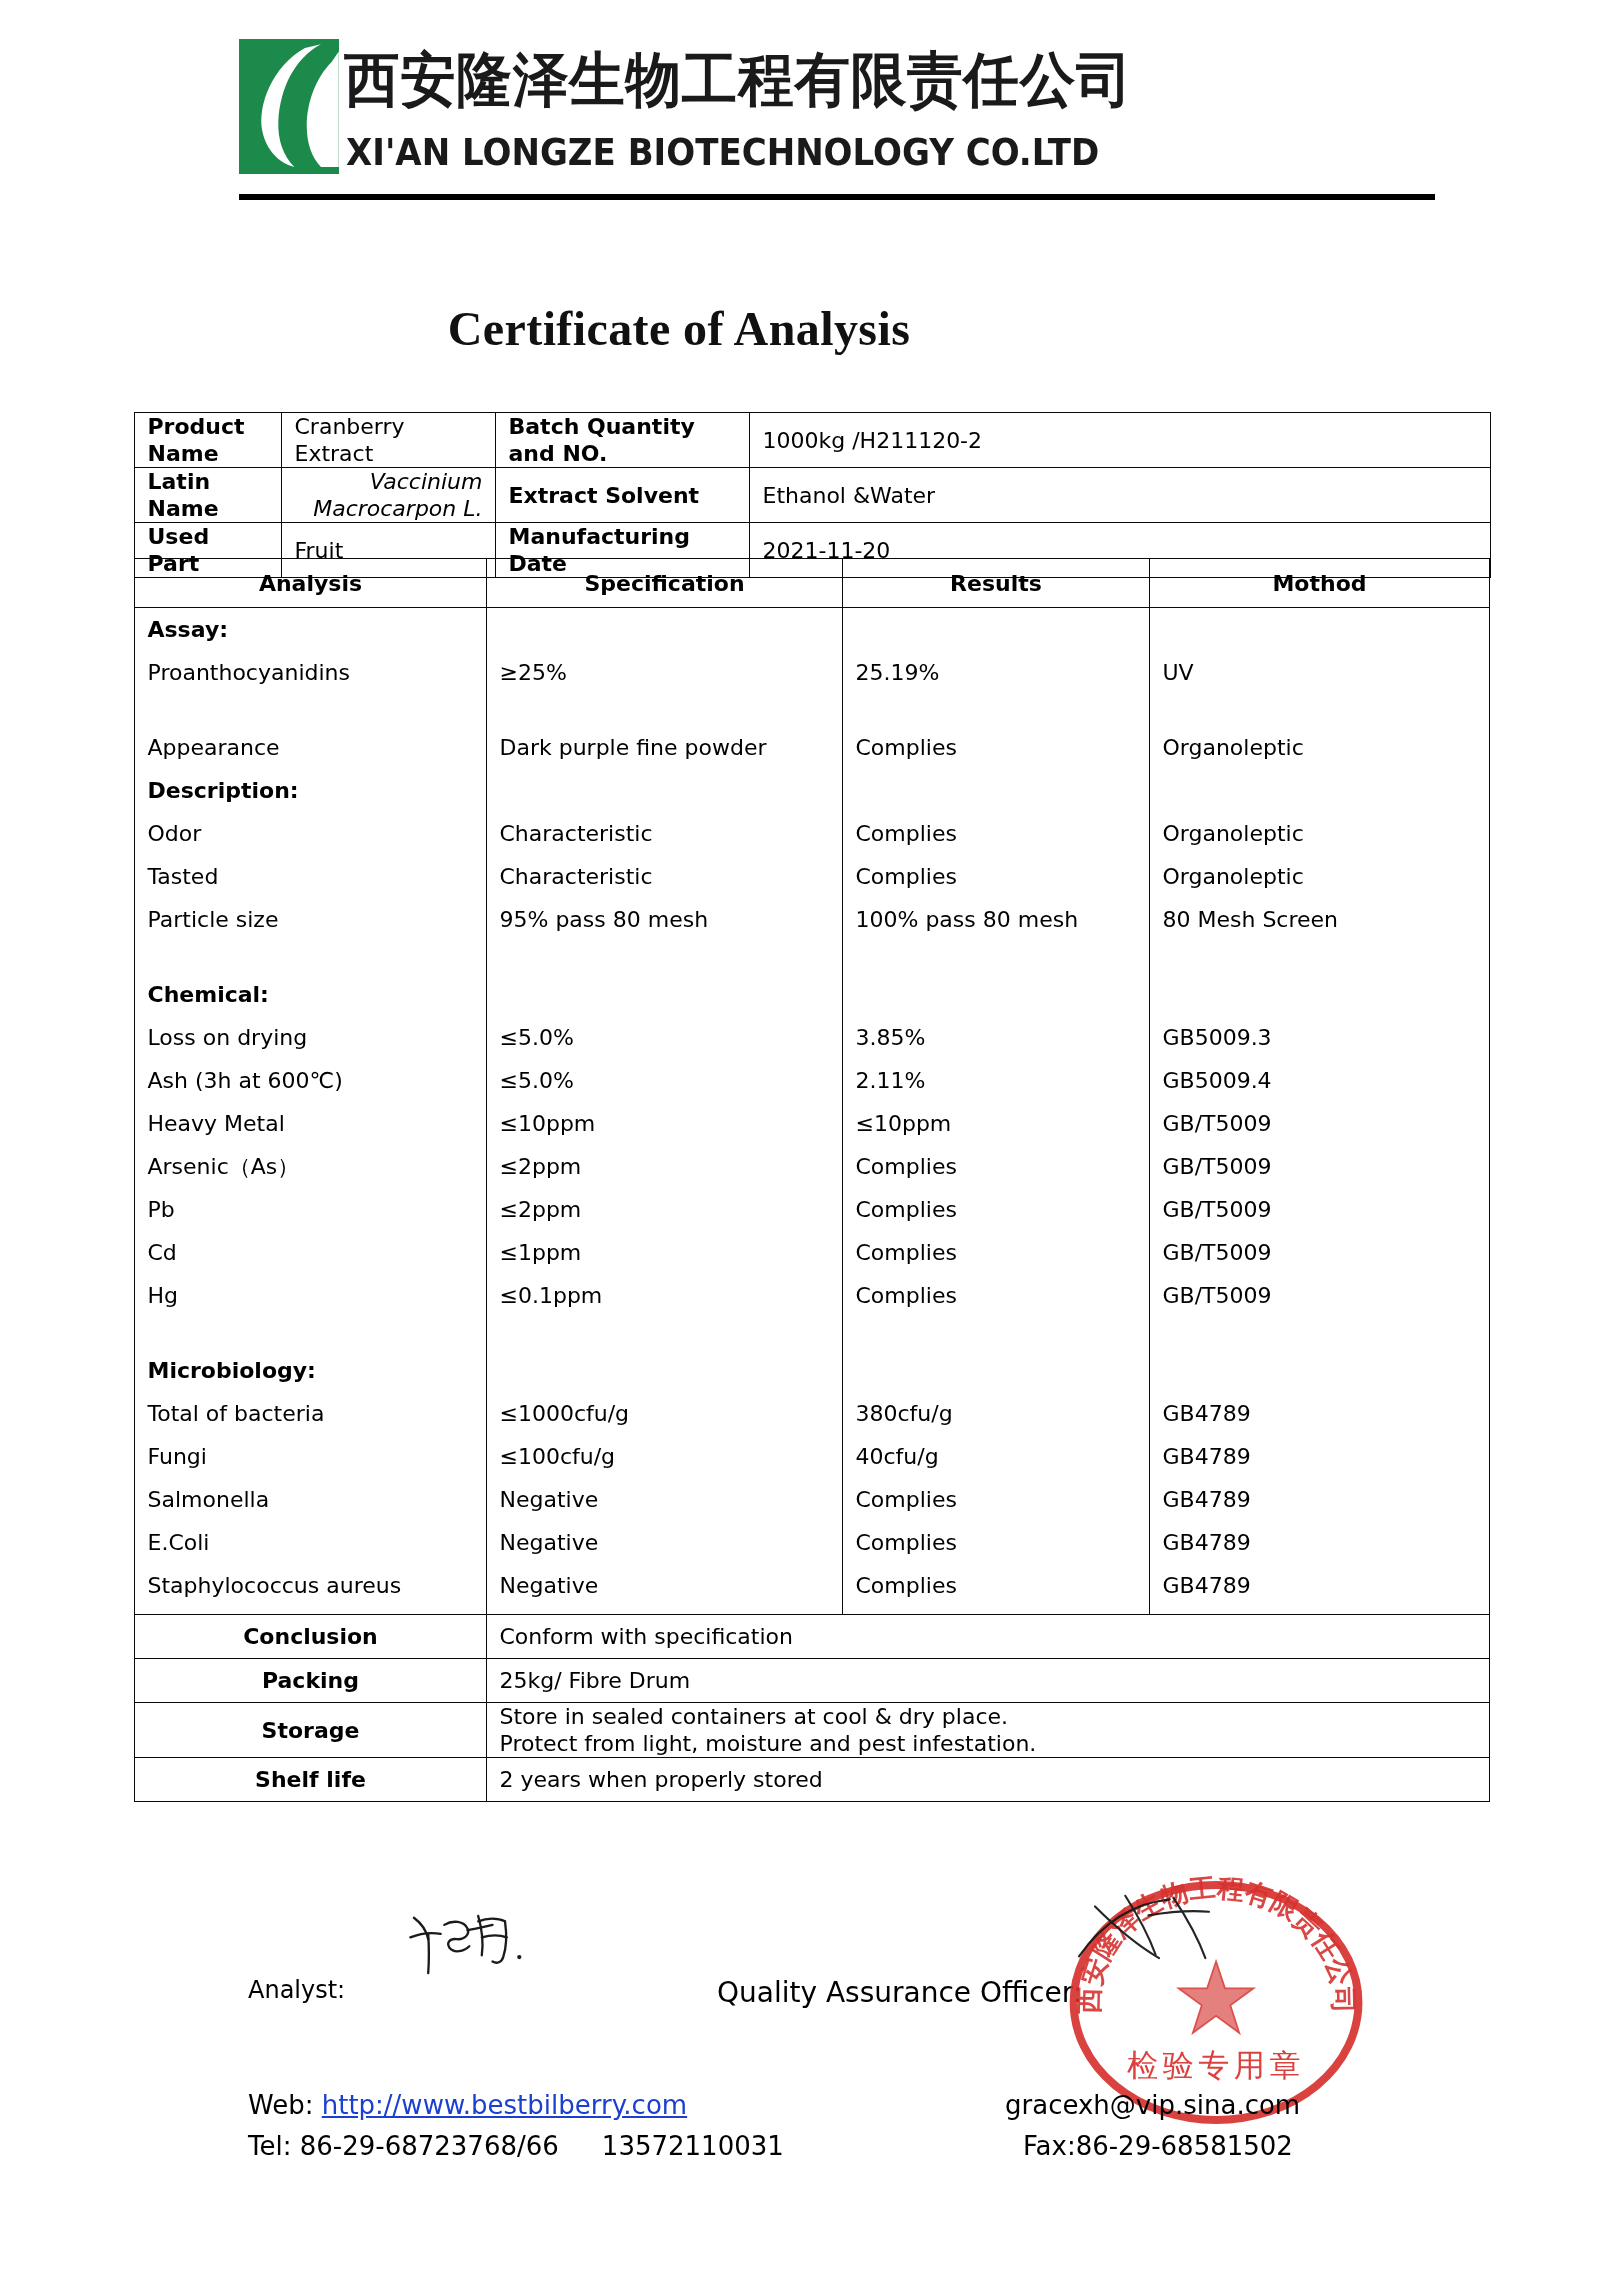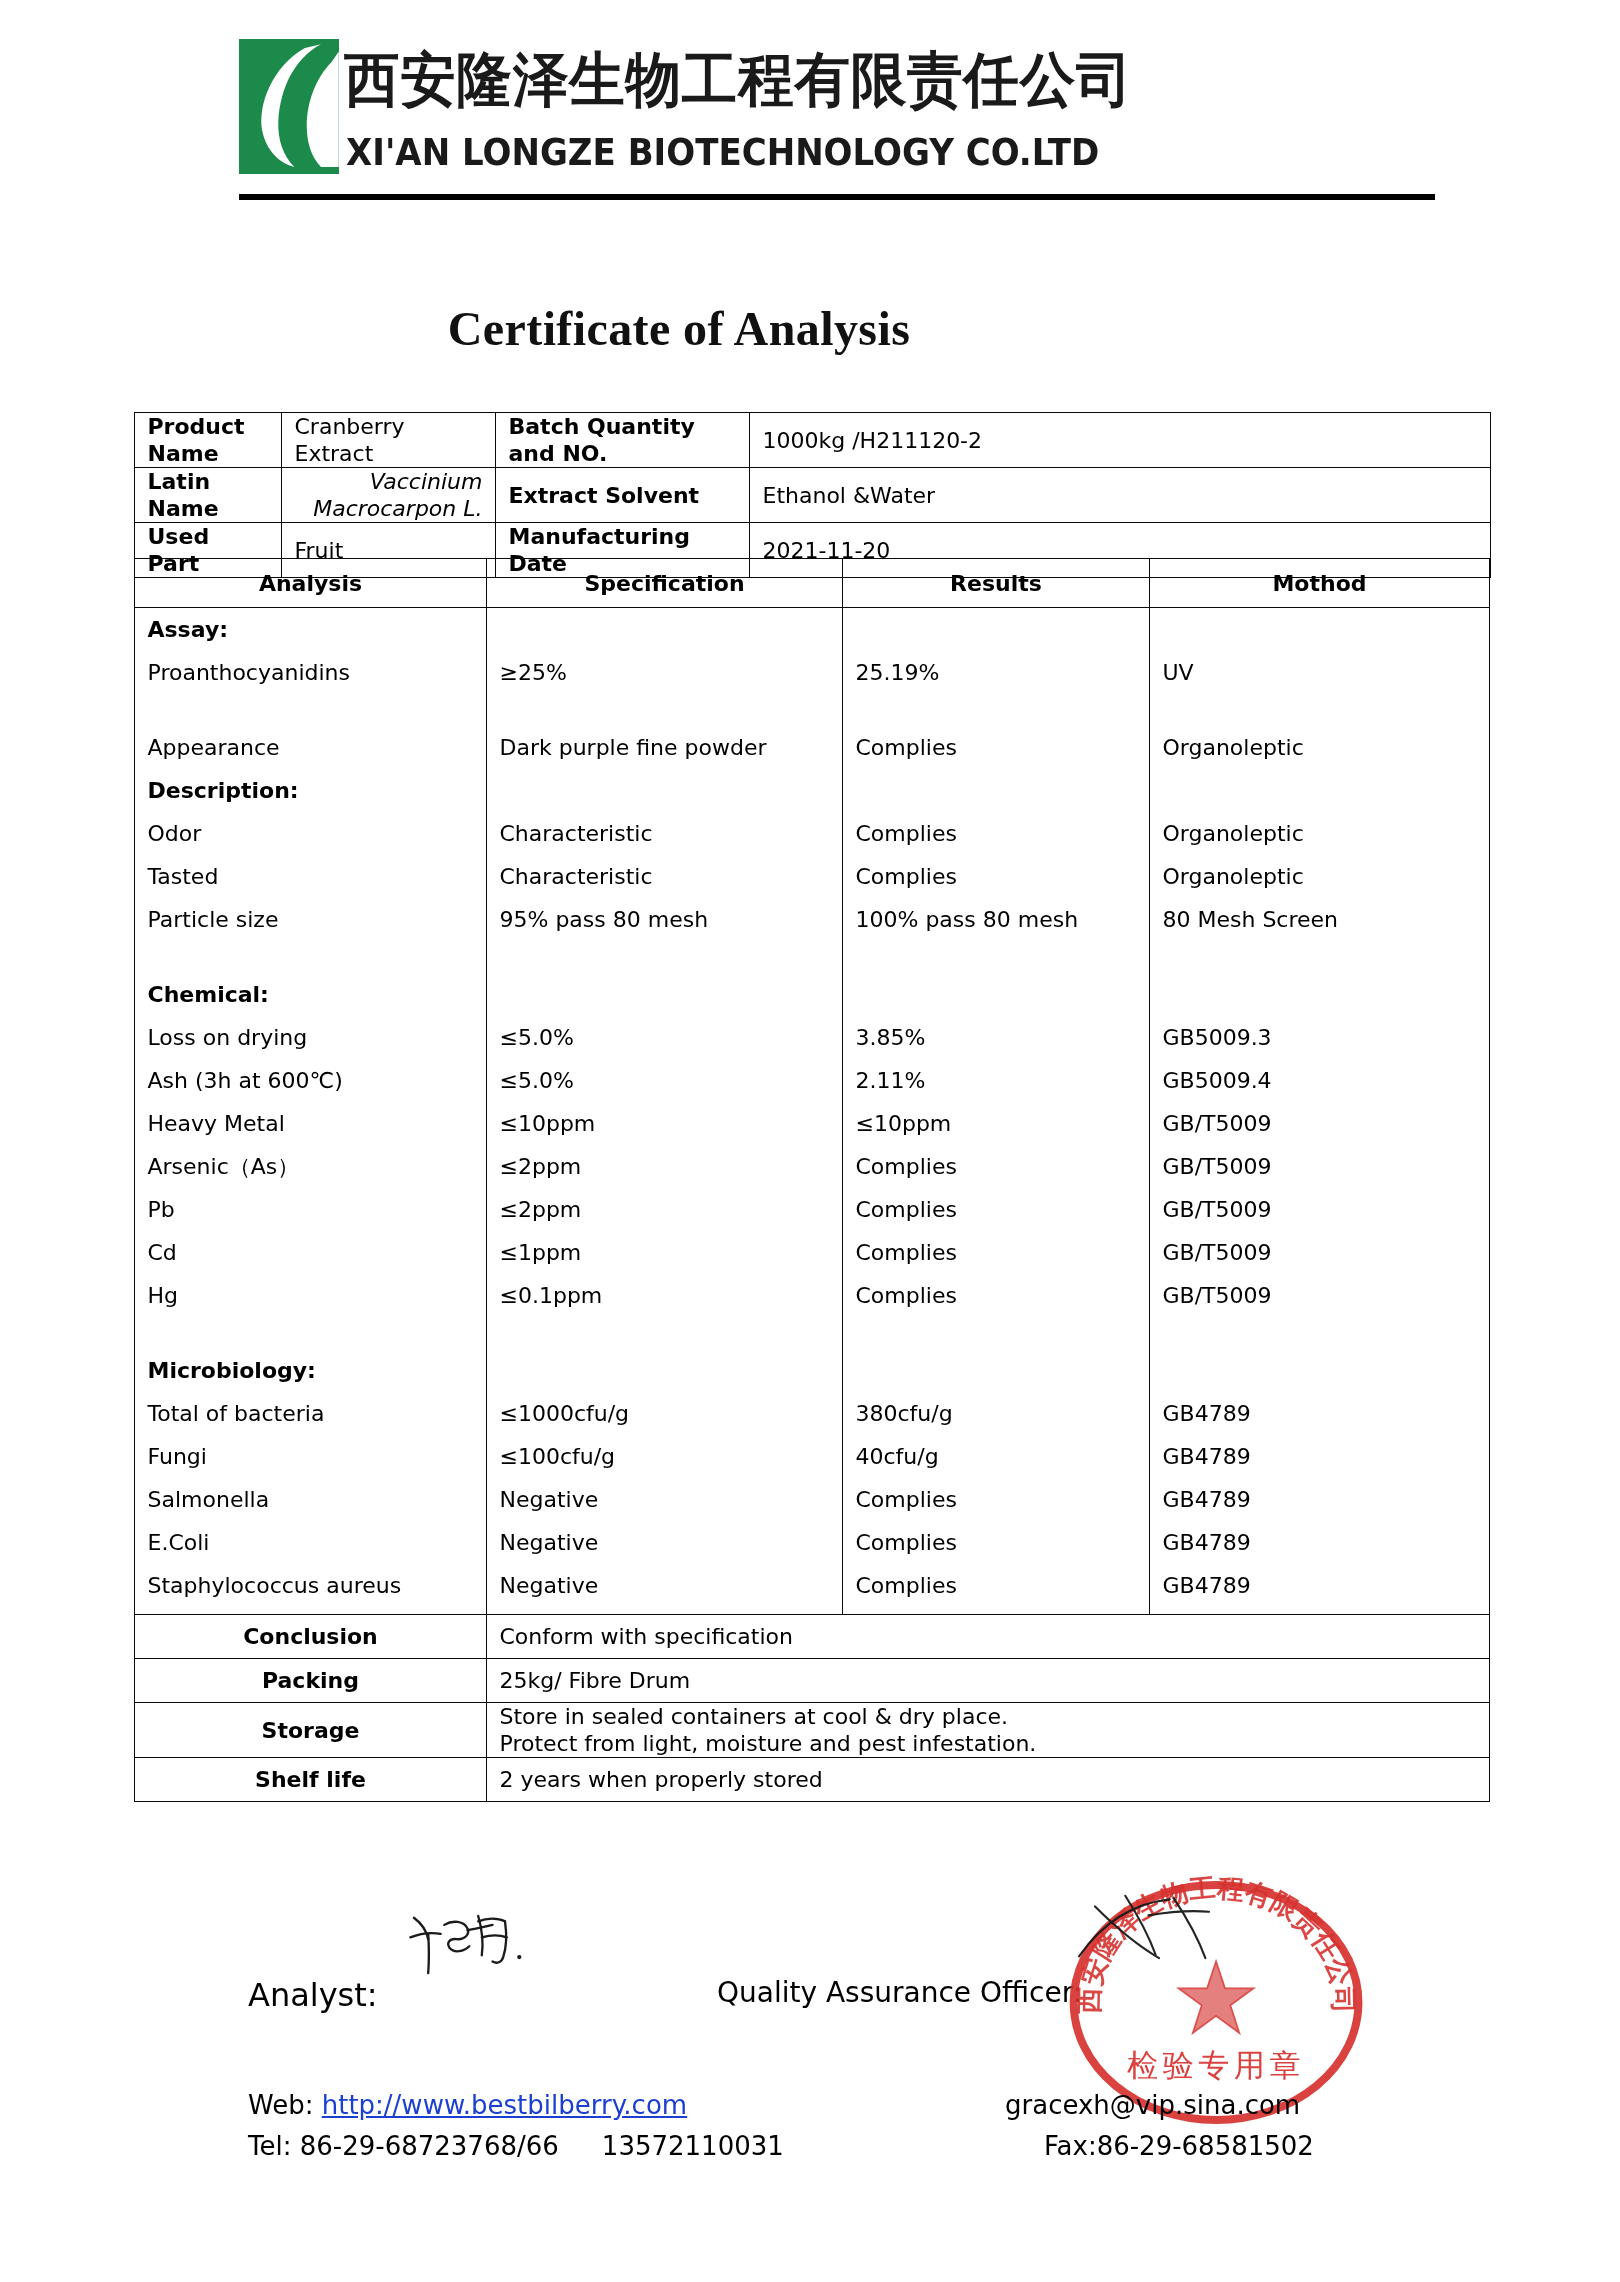--- a/index.html
+++ b/index.html
@@ -165,21 +165,21 @@
     left: 0;
     top: 1947px;
     width: 1621px;
     height: 107px;
     font-size: 24px;
   }
   .analyst-label {
     position: absolute;
     left: 248px;
     top: 29px;
-    font-size: 32px;
+    font-size: 24px;
   }
   .qa-label {
     position: absolute;
     left: 717px;
     top: 29px;
     font-size: 28px;
   }
   .signature {
     position: absolute;
     left: 405px;
@@ -202,21 +202,21 @@
     position: absolute;
     left: 0;
     top: 2085px;
     width: 1621px;
     font-size: 26px;
     line-height: 41px;
   }
   .f-web   { position: absolute; left: 248px; top: 0px; white-space: nowrap; }
   .f-tel   { position: absolute; left: 248px; top: 41px; white-space: nowrap; }
   .f-mail  { position: absolute; left: 1005px; top: 0px; white-space: nowrap; }
-  .f-fax   { position: absolute; left: 1023px; top: 41px; white-space: nowrap; margin-left: 21px; }
+  .f-fax   { position: absolute; left: 1023px; top: 41px; white-space: nowrap; }
   .link {
     color: #1b3fd0;
     text-decoration: underline;
   }
   .f-tel .gap { display: inline-block; width: 43px; }
 </style>
 </head>
 <body>
 
 <div class="page">

